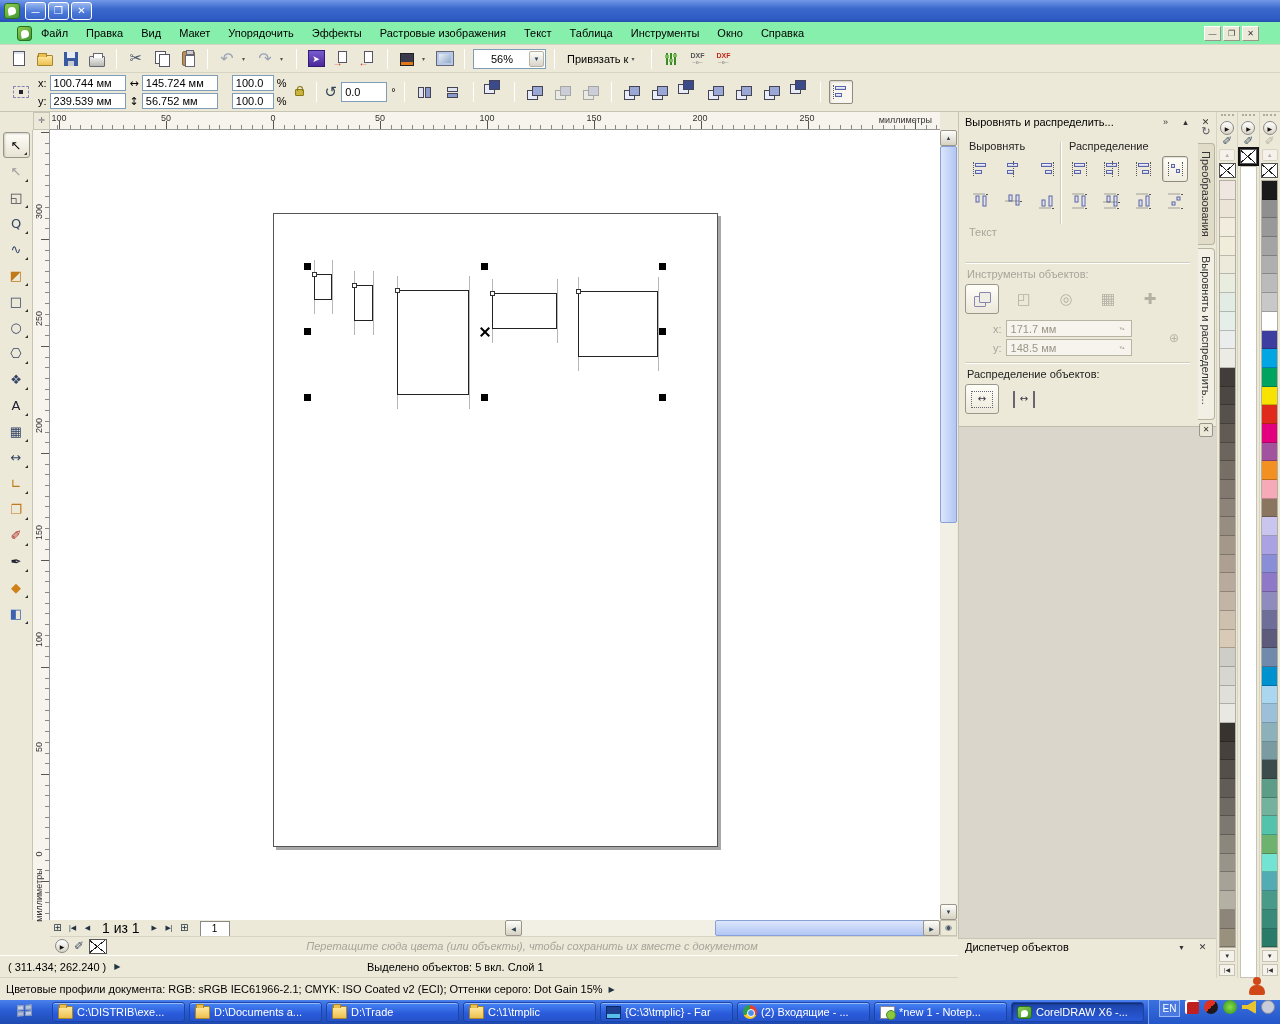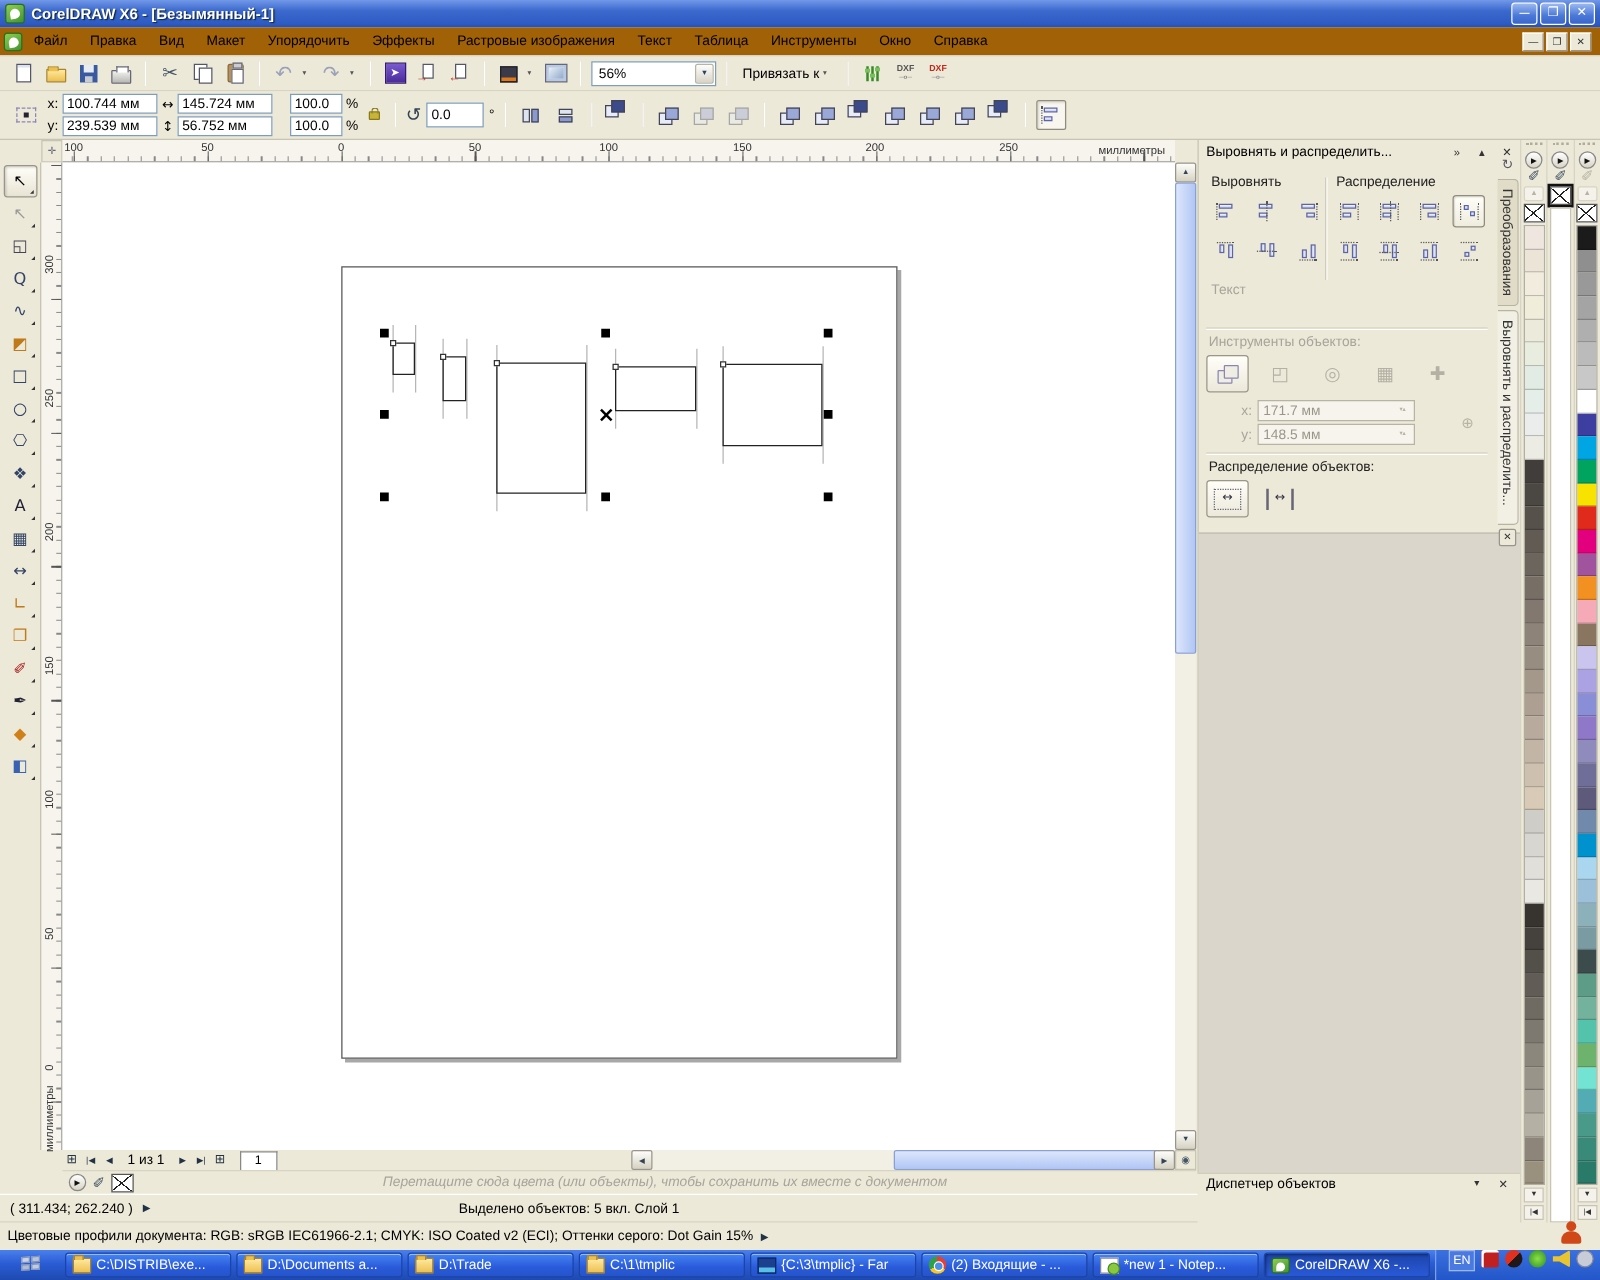--- a/index.html
+++ b/index.html
@@ -10,21 +10,21 @@
 #titlebar{position:absolute;left:0;top:0;width:100%;height:22px;background:linear-gradient(#7198e8,#3a68cc 40%,#2e5cc4 85%,#274fae);display:flex;align-items:center;padding:0 4px;gap:5px}
 #title{color:#fff;font-weight:bold;font-size:12px;text-shadow:1px 1px 1px #123;flex:1;white-space:nowrap}
 .appico{width:16px;height:16px;border-radius:3px;background:linear-gradient(145deg,#8ecf52,#3f9430);border:1px solid #2c6e20;position:relative;flex:none}
 .appico::after{content:"";position:absolute;left:3px;top:3px;width:8px;height:8px;border-radius:50% 50% 50% 0;background:#fff;transform:rotate(-10deg)}
 .wbtns{display:flex;gap:2px}
 .wbtn{width:21px;height:18px;border-radius:3px;border:1px solid #fff;background:linear-gradient(#9ab8f0,#4a78d8 60%,#3a66c8);color:#fff;font-size:10px;line-height:16px;text-align:center;font-weight:bold}
 .wbtn.min::before{content:"—";font-size:8px}
 .wbtn.res::before{content:"❐"}
 .wbtn.cls::before{content:"✕"}
 
-#menubar{position:absolute;left:0;top:22px;width:100%;height:23px;background:#a16207;border-bottom:1px solid #d8d4c4;display:flex;align-items:center;padding:0 3px}
+#menubar{position:absolute;left:0;top:22px;width:100%;height:23px;background:#86efac;border-bottom:1px solid #d8d4c4;display:flex;align-items:center;padding:0 17px}
 .mitem{padding:3px 9px;white-space:nowrap}
 .mdibtns{margin-left:auto;display:flex;gap:2px;padding-right:4px}
 .mdib{width:17px;height:15px;border:1px solid;border-color:#fff #9a958a #9a958a #fff;background:#ece9d8;font-size:8px;text-align:center;line-height:13px;color:#333}
 .mdib.min::before{content:"—"}.mdib.res::before{content:"❐"}.mdib.cls::before{content:"✕"}
 
 #toolbar{position:absolute;left:0;top:45px;width:100%;height:28px;background:#ece9d8;display:flex;align-items:center;padding:0 8px;gap:4px;border-bottom:1px solid #d8d4c4}
 .tsep{width:1px;height:20px;background:#c8c4b4;border-right:1px solid #fff;margin:0 4px;flex:none}
 .tbi{width:22px;height:22px;display:flex;align-items:center;justify-content:center;flex:none}
 .car{width:8px;font-size:6px;color:#555}
 .ic-page{width:12px;height:15px;background:#fff;border:1px solid #556;box-shadow:inset 0 2px 0 #dce4f0}
@@ -47,21 +47,21 @@
 .ic-impexp .pg2{position:absolute;left:3px;top:0;width:9px;height:12px;background:#fff;border:1px solid #556}
 .ic-impexp .ar{position:absolute;left:-2px;bottom:-2px;color:#c03018;font-weight:bold;font-size:10px}
 .ic-launcher{width:14px;height:13px;background:#3a3a4a;border:1px solid #222;box-shadow:inset 0 -3px 0 #e07818;margin-top:2px}
 .ic-welcome{width:16px;height:13px;border:2px solid #b8c8e8;outline:1px solid #667;background:linear-gradient(135deg,#e8f0f8,#90a8c8)}
 .ic-options{width:14px;height:14px;position:relative}
 .ic-options::before{content:"";position:absolute;left:2px;top:1px;width:2px;height:12px;background:#3a8a2a;box-shadow:4px 0 #3a8a2a,8px 0 #3a8a2a}
 .ic-options::after{content:"";position:absolute;left:1px;top:3px;width:4px;height:3px;background:#7ac05a;box-shadow:4px 4px #7ac05a,8px -1px #7ac05a}
 .ic-dxf{font-size:7px;font-weight:bold;color:#555;line-height:1;text-align:center}
 .ic-dxf.red{color:#c02818}
 .ic-dxf::after{content:"─o─";display:block;font-size:5px;color:#888;margin-top:1px}
-.combo{width:100px;height:20px;background:#fff;border:1px solid #7f9db9;display:flex;align-items:center;padding-left:5px;position:relative;flex:none}
+.combo{width:73px;height:20px;background:#fff;border:1px solid #7f9db9;display:flex;align-items:center;padding-left:17px;position:relative;flex:none}
 .combo .cbtn{position:absolute;right:1px;top:1px;bottom:1px;width:15px;background:linear-gradient(#fdfdfb,#d8d4c8);border:1px solid #b8b4a4;border-radius:2px;font-size:6px;display:flex;align-items:center;justify-content:center;color:#246}
 .snap{display:flex;align-items:center;gap:3px;padding:0 4px;white-space:nowrap}
 
 #propbar{position:absolute;left:0;top:73px;width:100%;height:39px;background:#ece9d8;border-bottom:1px solid #c8c4b4;display:flex;align-items:center;padding:0 8px;gap:4px}
 .stack{display:flex;flex-direction:column;gap:2px}
 .frow{display:flex;align-items:center;gap:3px}
 .pin{height:16px;background:#fff;border:1px solid #7f9db9;font-size:11px;padding:0 3px;display:flex;align-items:center;white-space:nowrap}
 .w78{width:76px}.w42{width:42px}.w46{width:46px;height:20px}
 .plab{font-size:11px}
 .ic-selmark{width:16px;height:12px;border:1px dashed #8a86b8;position:relative;margin:0 5px}
@@ -107,21 +107,21 @@
 .xmark::before{transform:rotate(45deg)}.xmark::after{transform:rotate(-45deg)}
 
 #vscroll{position:absolute;left:940px;top:130px;width:17px;height:790px;background:#f2efe4}
 .sbtn{position:absolute;width:17px;height:16px;background:linear-gradient(#fdfdfb,#d6d2c2);border:1px solid #9a958a;border-radius:2px;font-size:6px;color:#345;display:flex;align-items:center;justify-content:center}
 #vs-up{top:0}#vs-dn{bottom:0}
 #vs-thumb{position:absolute;left:0;top:16px;width:17px;height:377px;background:linear-gradient(90deg,#dce6fc,#b2c6f4);border:1px solid #88a0d8;border-radius:2px}
 #qz{position:absolute;left:940px;top:920px;width:17px;height:16px;background:#ece9d8;border:1px solid #c8c4b4;font-size:8px;text-align:center;line-height:14px;color:#456}
 #bottomrow{position:absolute;left:50px;top:920px;width:890px;height:16px;background:#ece9d8;display:flex;align-items:center}
 .nvb{width:15px;height:15px;display:flex;align-items:center;justify-content:center;font-size:7px;color:#234;flex:none}
 .nvb.pp{font-size:10px}
-#pglabel{padding:0 7px;font-size:11px;white-space:nowrap}
+#pglabel{padding:0 7px;font-size:14px;white-space:nowrap}
 .ptab{margin-left:8px;width:30px;height:15px;background:#fff;border:1px solid #888;border-bottom:none;text-align:center;font-size:10px;line-height:14px}
 #hscroll{margin-left:auto;width:435px;height:16px;position:relative;background:#f2efe4}
 #hs-l{left:0;top:0}#hs-r{right:0;top:0}
 #hs-thumb{position:absolute;left:210px;top:0;width:213px;height:16px;background:linear-gradient(#dce6fc,#b2c6f4);border:1px solid #88a0d8;border-radius:2px}
 #docpalrow{position:absolute;left:50px;top:936px;width:907px;height:19px;background:#ece9d8;border-top:1px solid #d8d4c4;display:flex;align-items:center;gap:5px;padding:0 5px}
 .hint{flex:1;text-align:center;color:#a8a49a;font-style:italic}
 .playbtn{width:14px;height:14px;border-radius:50%;border:1px solid #888;background:linear-gradient(#fff,#d8d4c4);display:flex;align-items:center;justify-content:center;flex:none}
 .pb-g{font-size:6px;color:#111}
 .pdrop{font-size:12px;color:#456}
 .pdrop.dis{color:#b8b4a4}
@@ -242,21 +242,20 @@
 .tico.volume{background:#e8c430;clip-path:polygon(0 35%,40% 35%,100% 0,100% 100%,40% 65%,0 65%)}
 .tico.clock{border-radius:50%;background:#c8ccd8;border:1px solid #889}
 </style>
 </head>
 <body>
 
 <div id="app">
 
   <div id="titlebar">
     <span class="appico"></span>
-    <span id="title">CorelDRAW X6 - [Безымянный-1]</span>
     <span class="wbtns">
       <span class="wbtn min"></span>
       <span class="wbtn res"></span>
       <span class="wbtn cls"></span>
     </span>
   </div>
 
   <div id="menubar">
     <span class="appico" style="width:15px;height:15px"></span>
     <span id="menu-items" style="display:flex">

